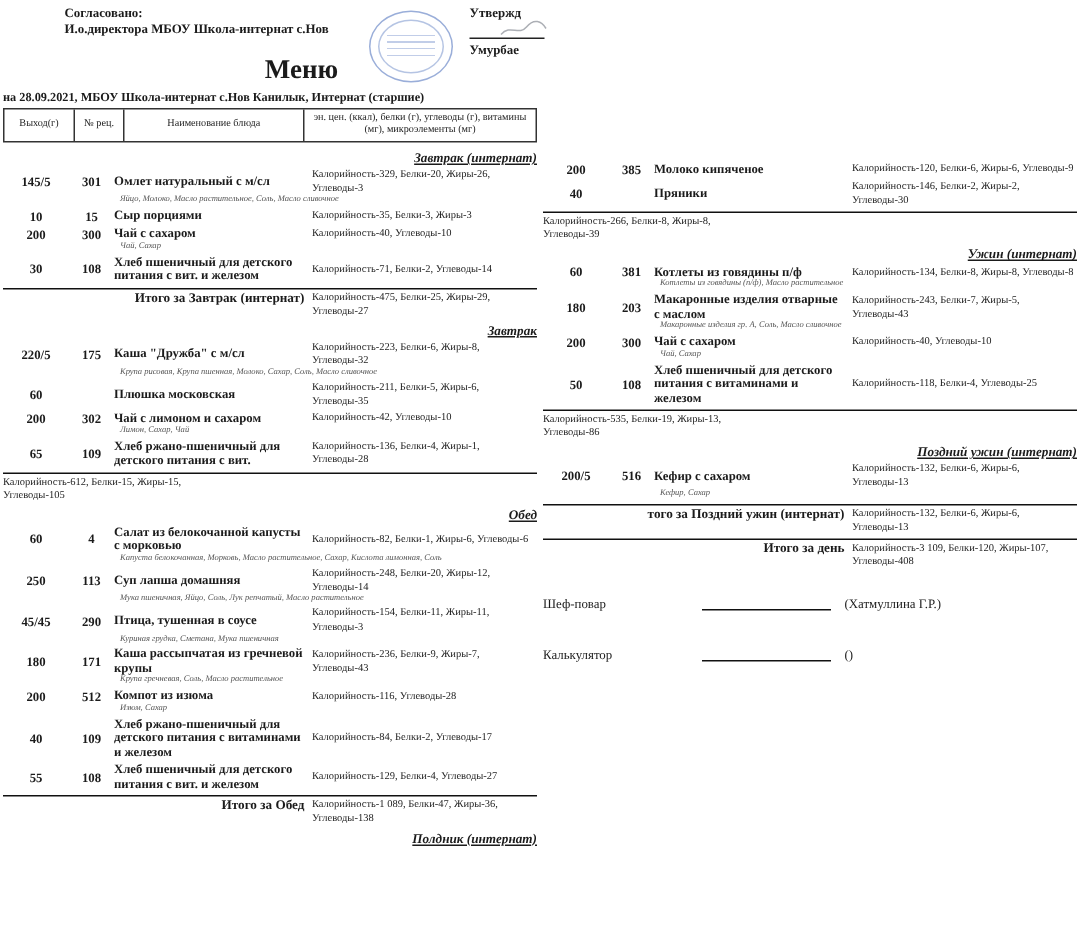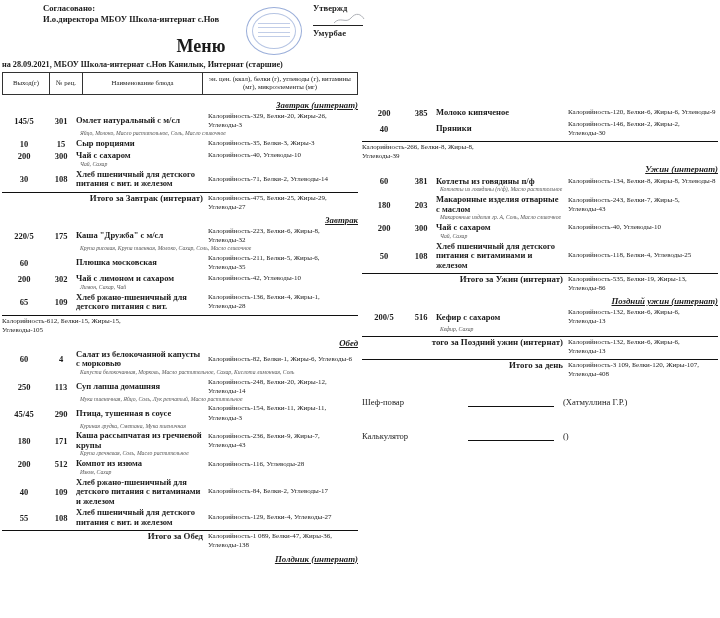--- a/index.html
+++ b/index.html
@@ -240,21 +240,20 @@
         <div class="c-nutr">Калорийность-40, Углеводы-10</div>
       </div>
       <div class="ingredients">Чай, Сахар</div>
       <div class="item-row">
         <div class="c-out">50</div>
         <div class="c-rec">108</div>
         <div class="c-name">Хлеб пшеничный для детского питания с витаминами и железом</div>
         <div class="c-nutr">Калорийность-118, Белки-4, Углеводы-25</div>
       </div>
       <div class="total-row">
-        <div class="t-label">Итого за Ужин (интернат)</div>
         <div class="t-nutr">Калорийность-535, Белки-19, Жиры-13, Углеводы-86</div>
       </div>
       <div class="section-header">Поздний ужин (интернат)</div>
       <div class="item-row">
         <div class="c-out">200/5</div>
         <div class="c-rec">516</div>
         <div class="c-name">Кефир с сахаром</div>
         <div class="c-nutr">Калорийность-132, Белки-6, Жиры-6, Углеводы-13</div>
       </div>
       <div class="ingredients">Кефир, Сахар</div>

